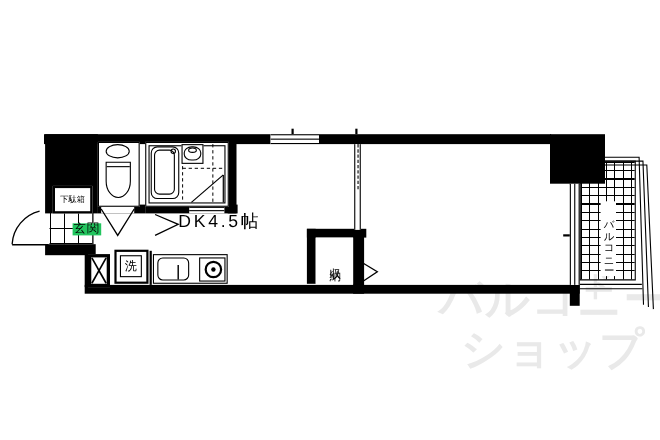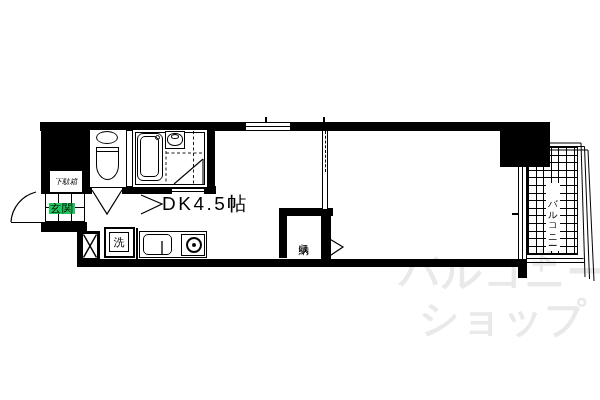--- a/index.html
+++ b/index.html
@@ -63,23 +63,23 @@
   </div>
   <div class="abs z2" style="left:517.5px;top:167px;width:9px;height:92px;background:#fff;border-left:1.5px solid #000;border-right:1.5px solid #000;">
     <div class="abs" style="left:3.2px;top:0;width:1px;height:100%;background:#000;"></div>
   </div>
 
   <div class="abs z2" style="left:322px;top:131px;width:6px;height:78px;background:#fff;border-left:1.5px solid #000;border-right:1.5px solid #000;">
     <div class="abs" style="left:1.6px;top:0;width:0;height:41px;border-left:1px dashed #000;"></div>
   </div>
 
   <div class="abs z2 gridtiles" style="left:45px;top:193px;width:40px;height:29px;border-right:1px solid #000;"></div>
-  <div class="abs lbl z2" style="left:49px;top:203px;font-size:11px;letter-spacing:1px;background:#22c55e;padding:0 1px;">玄関</div>
+  <div class="abs lbl z2" style="left:66px;top:203px;font-size:11px;letter-spacing:1px;background:#22c55e;padding:0 1px;">玄関</div>
   <div class="abs z2" style="left:48px;top:169px;width:36px;height:25px;background:#fff;border:2px solid #000;display:flex;align-items:center;justify-content:center;">
-    <span class="lbl" style="font-size:7.5px;font-style:italic;">下駄箱</span>
+    <span class="lbl" style="font-size:7.5px;">下駄箱</span>
   </div>
 
   <div class="abs z2" style="left:80px;top:231px;width:20px;height:30px;background:#fff;border:3px solid #000;"></div>
 
   <div class="abs z2" style="left:104px;top:227px;width:31px;height:31px;background:#fff;border:2.5px solid #000;">
     <div class="abs" style="left:3px;top:3px;width:20px;height:20px;border:1px solid #000;display:flex;align-items:center;justify-content:center;">
       <span class="lbl" style="font-size:11px;">洗</span>
     </div>
   </div>
   <div class="abs blk z2" style="left:136px;top:228px;width:1.5px;height:31px;"></div>
@@ -108,21 +108,21 @@
 
   <div class="abs z2" style="left:287px;top:216px;width:34px;height:42px;background:#fff;display:flex;align-items:center;justify-content:center;">
     <span class="lbl vert" style="font-size:10.5px;letter-spacing:2px;">収納</span>
   </div>
 
   <div class="abs z2 balgrid" style="left:527px;top:146px;width:51px;height:109px;border:1.3px solid #000;"></div>
   <div class="abs z2" style="left:546px;top:183px;width:14px;height:68px;background:#fff;display:flex;align-items:center;justify-content:center;">
     <span class="lbl vert" style="font-size:9.5px;letter-spacing:1px;">バルコニー</span>
   </div>
 
-  <div class="abs lbl z2" style="left:162px;top:194px;font-size:19px;letter-spacing:2.5px;">DK4.5帖</div>
+  <div class="abs lbl z2" style="left:162px;top:194px;font-size:16px;letter-spacing:2.5px;">DK4.5帖</div>
 
   <svg class="overlay" width="600" height="400" viewBox="0 0 600 400">
 
     <g stroke="#000" stroke-width="1.5">
       <line x1="83.5" y1="234.5" x2="96.5" y2="257.5"></line>
       <line x1="96.5" y1="234.5" x2="83.5" y2="257.5"></line>
     </g>
 
     <g stroke="#000" stroke-width="1.2" fill="none">
       <path d="M 36 192 A 33 33 0 0 0 11 222"></path>

